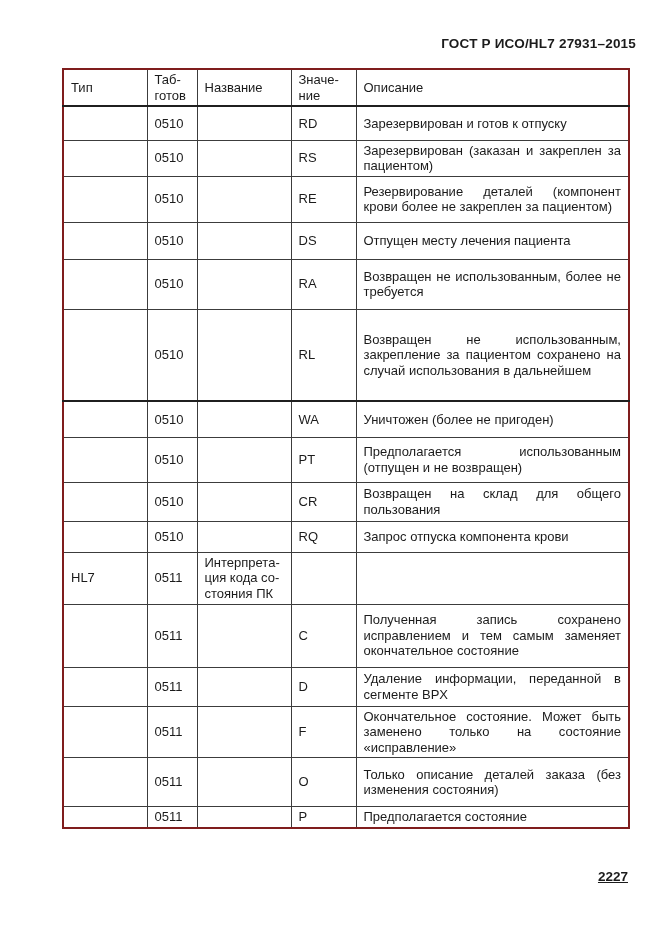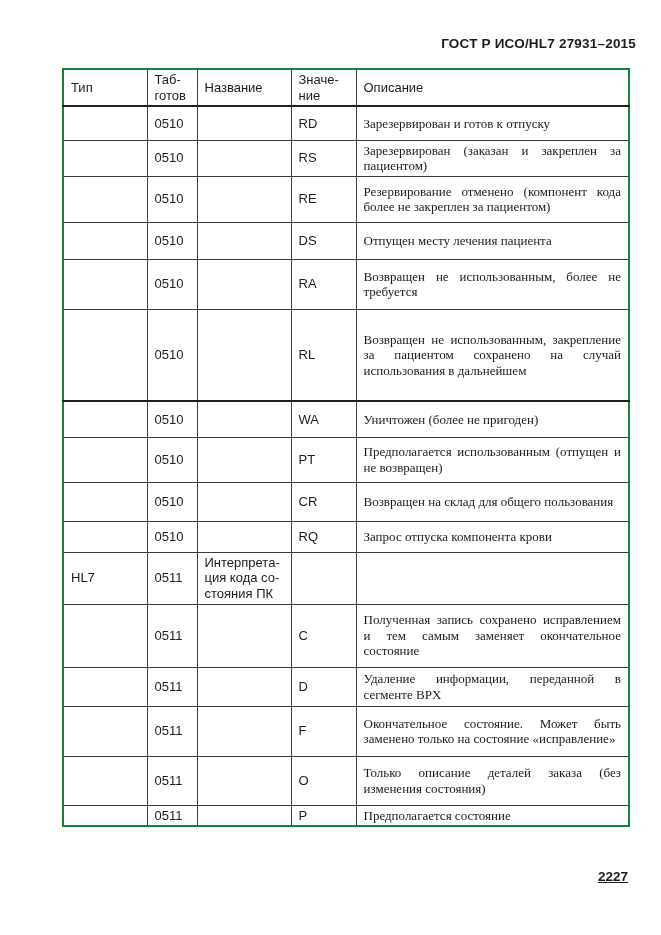--- a/index.html
+++ b/index.html
@@ -20,38 +20,38 @@
     letter-spacing: 0.2px;
     white-space: nowrap;
   }
   .doc-table {
     position: absolute;
     left: 62px;
     top: 68px;
     width: 566px;
     border-collapse: collapse;
     table-layout: fixed;
-    border: 2px solid #15803d;
+    border: 2px solid #7f1d1d;
   }
   .doc-table th, .doc-table td {
     border: 1px solid #3c3c3c;
     padding: 2px 7px;
     vertical-align: middle;
     font-size: 13px;
     line-height: 15.5px;
     font-weight: normal;
     text-align: left;
     overflow: hidden;
   }
   .doc-table thead th {
     border-bottom: 2px solid #1f1f1f;
     white-space: pre-line;
   }
   .doc-table td.c-name { white-space: pre-line; }
-  .doc-table td.c-desc { text-align: justify; font-family: Liberation Serif, serif; }
+  .doc-table td.c-desc { text-align: justify; }
   .doc-table tr.thick-top td { border-top: 2px solid #1f1f1f; }
   .page-number {
     position: absolute;
     top: 869px;
     right: 33px;
     font-size: 13.5px;
     font-weight: bold;
     text-decoration: underline;
   }
 </style>
@@ -92,21 +92,21 @@
     <td class="c-table">0510</td>
     <td class="c-name"></td>
     <td class="c-value">RS</td>
     <td class="c-desc">Зарезервирован (заказан и закреплен за пациентом)</td>
   </tr>
       <tr style="height: 46px;">
     <td class="c-type"></td>
     <td class="c-table">0510</td>
     <td class="c-name"></td>
     <td class="c-value">RE</td>
-    <td class="c-desc">Резервирование отменено (компонент кода более не закреплен за пациентом)</td>
+    <td class="c-desc">Резервирование деталей (компонент крови более не закреплен за пациентом)</td>
   </tr>
       <tr style="height: 37px;">
     <td class="c-type"></td>
     <td class="c-table">0510</td>
     <td class="c-name"></td>
     <td class="c-value">DS</td>
     <td class="c-desc">Отпущен месту лечения пациента</td>
   </tr>
       <tr style="height: 50px;">
     <td class="c-type"></td>

